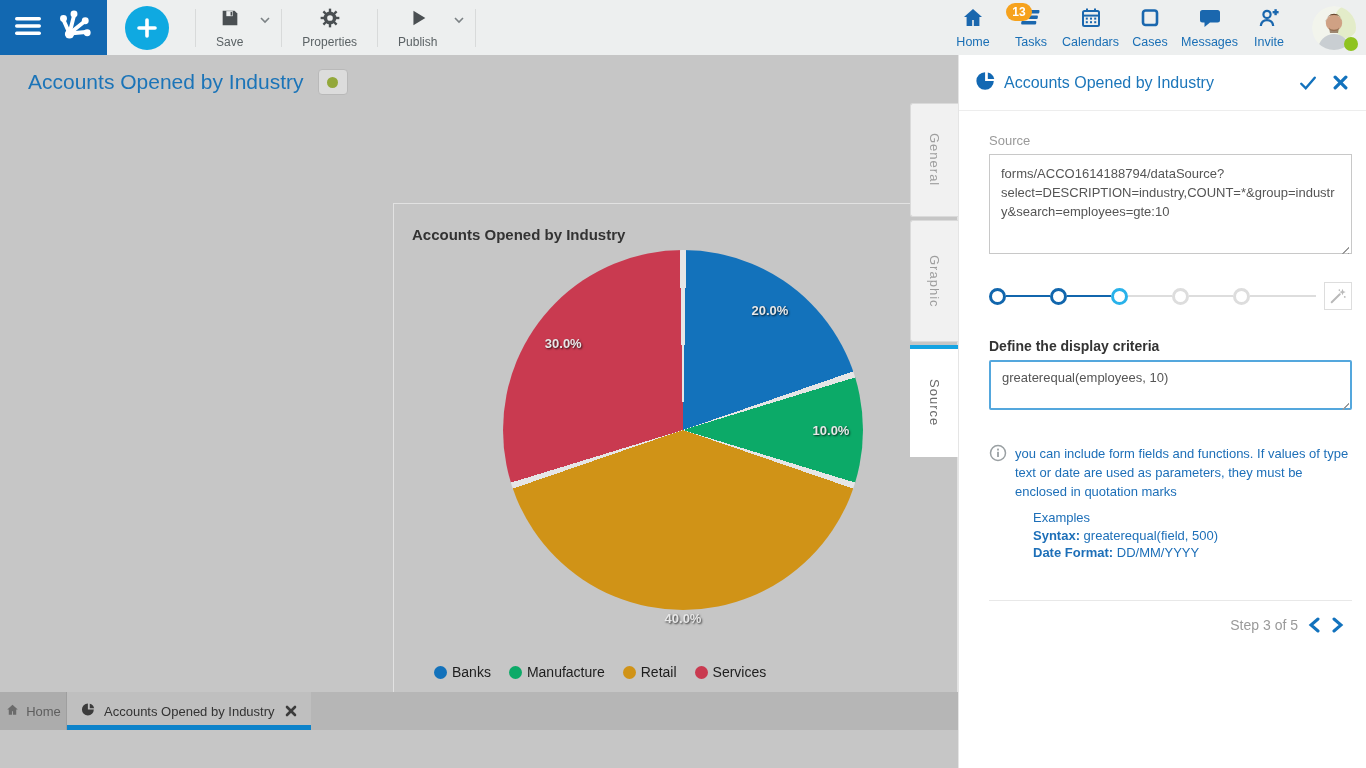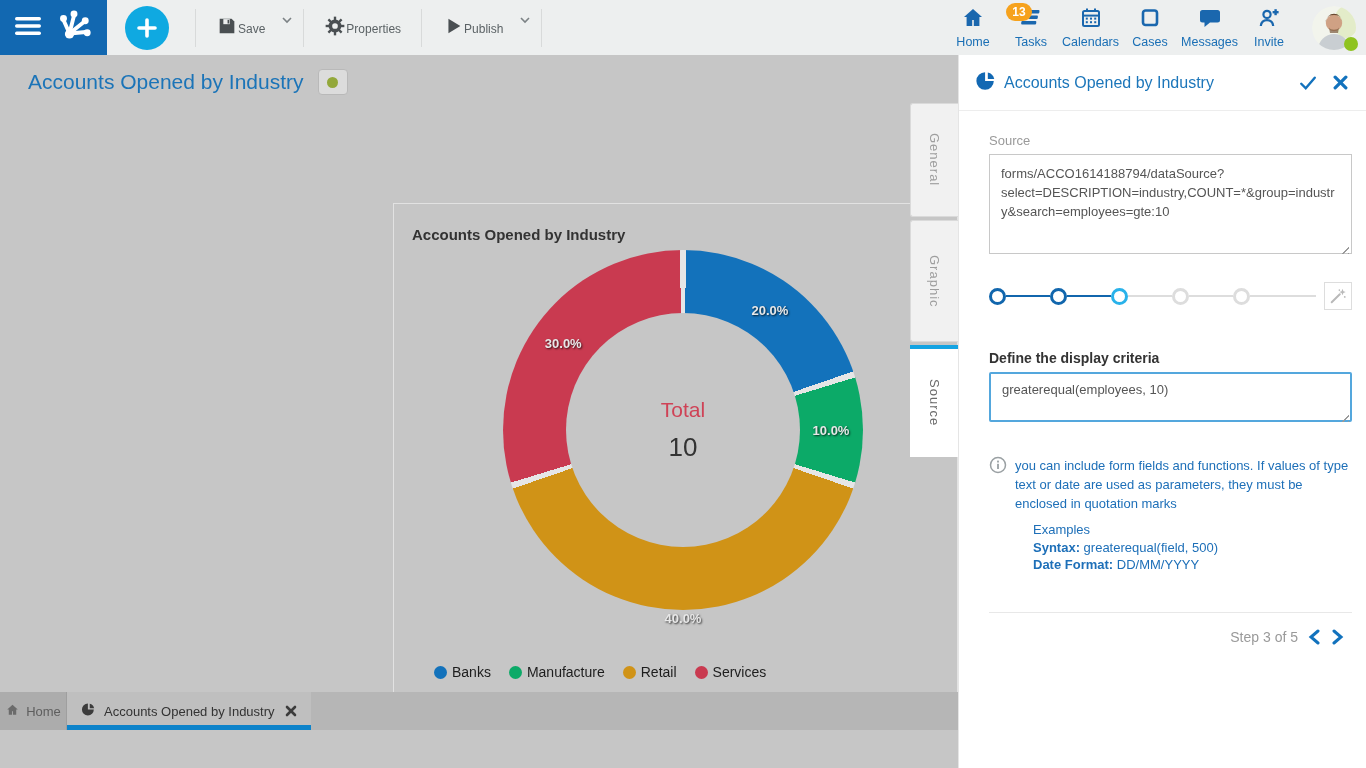--- a/index.html
+++ b/index.html
@@ -3,21 +3,21 @@
 <meta charset="utf-8">
 <style>
   * { margin:0; padding:0; box-sizing:border-box; }
   html,body { width:1366px; height:768px; overflow:hidden; font-family:"Liberation Sans", sans-serif; background:#c6c6c6; }
 
   
   .topbar { position:absolute; top:0; left:0; width:1366px; height:55px; background:#edefef; display:flex; align-items:center; z-index:6; }
   .logo-block { width:107px; height:55px; background:#1268b1; display:flex; align-items:center; justify-content:space-evenly; flex:0 0 auto; }
   .add-btn { width:44px; height:44px; border-radius:50%; background:#0fa9e1; margin-left:18px; display:flex; align-items:center; justify-content:center; flex:0 0 auto; cursor:pointer; }
   .tool-sep { width:1px; height:38px; background:#d8dada; margin:0 6px; }
-  .tool-btn { display:flex; flex-direction:row; align-items:center; justify-content:center; padding:0 14px; height:41px; cursor:pointer; }
+  .tool-btn { display:flex; flex-direction:column; align-items:center; justify-content:center; padding:0 14px; height:41px; cursor:pointer; }
   .tool-btn .lbl { font-size:12px; color:#5b6265; margin-top:2px; }
   .tool-chevron { margin:0 2px 12px 0; }
   .topbar-right { margin-left:auto; display:flex; align-items:center; padding-right:10px; }
   .nav-item { position:relative; display:flex; flex-direction:column; align-items:center; min-width:58px; padding:0 2px; cursor:pointer; }
   .nav-item .lbl { font-size:12.5px; color:#1a6fb5; margin-top:1px; }
   .badge { position:absolute; top:-3px; left:4px; min-width:26px; height:18px; background:#f6a21d; border-radius:9px; color:#fff; font-size:12px; font-weight:bold; display:flex; align-items:center; justify-content:center; padding:0 5px; }
   .avatar { position:relative; width:44px; height:44px; margin-left:14px; cursor:pointer; }
   .avatar svg { border-radius:50%; }
   .status-dot { position:absolute; right:-2px; bottom:-1px; width:14px; height:14px; border-radius:50%; background:#8fc320; }
 
@@ -65,21 +65,21 @@
   textarea.src { width:100%; height:100px; border:1px solid #c8c8c8; font-family:"Liberation Sans", sans-serif; font-size:13px; color:#555; padding:9px 11px; line-height:19px; resize:none; outline:none; background:#fff; }
   textarea.selby { width:100%; height:50px; border:2px solid #54a7dd; border-radius:2px; font-family:"Liberation Sans", sans-serif; font-size:13px; color:#555; padding:8px 11px; resize:none; outline:none; background:#fff; }
   .stepper { margin-top:24px; display:flex; align-items:center; }
   .step-dot { width:17px; height:17px; border-radius:50%; background:#fff; border:3px solid #ddd; flex:0 0 auto; cursor:pointer; }
   .step-dot.done { border-color:#1166ad; }
   .step-dot.current { border-color:#29b2ea; }
   .step-line { height:2px; width:44px; background:#ddd; flex:0 0 auto; }
   .step-line.done { background:#1166ad; }
   .step-line.fill { flex:1; }
   .wand-btn { width:28px; height:28px; border:1px solid #ddd; display:flex; align-items:center; justify-content:center; margin-left:8px; flex:0 0 auto; cursor:pointer; background:#fff; }
-  .criteria-heading { margin-top:40px; font-size:14px; font-weight:bold; color:#333; }
+  .criteria-heading { margin-top:28px; font-size:14px; font-weight:bold; color:#333; }
   .info-row { margin-top:30px; display:flex; gap:8px; }
   .info-text { font-size:13px; color:#1d6fb8; line-height:19px; max-width:342px; }
   .examples { margin-top:8px; margin-left:44px; font-size:13px; color:#1d6fb8; line-height:17.5px; }
   .examples b { font-weight:bold; }
   .panel-divider { margin-top:38px; border-top:1px solid #e8e8e8; }
   .panel-footer { margin-top:16px; display:flex; align-items:center; justify-content:flex-end; gap:10px; padding-right:8px; }
   .step-text { font-size:14px; color:#9a9a9a; }
   .step-nav { display:flex; cursor:pointer; }
 </style>
 </head>
@@ -273,24 +273,20 @@
   <div class="page-title-row">
     <span class="page-title">Accounts Opened by Industry</span>
     <span class="status-btn">
         <span class="dot"></span>
       </span>
   </div>
 
   <div class="chart-card">
     <div class="chart-title">Accounts Opened by Industry</div>
     <div class="donut" id="donut" style="background: conic-gradient(rgb(230, 230, 230) 0%, rgb(230, 230, 230) 0.28%, rgb(19, 114, 187) 0.28%, rgb(19, 114, 187) 19.72%, rgb(230, 230, 230) 19.72%, rgb(230, 230, 230) 20%, rgb(230, 230, 230) 20%, rgb(230, 230, 230) 20.28%, rgb(12, 170, 104) 20.28%, rgb(12, 170, 104) 29.72%, rgb(230, 230, 230) 29.72%, rgb(230, 230, 230) 30%, rgb(230, 230, 230) 30%, rgb(230, 230, 230) 30.28%, rgb(208, 147, 23) 30.28%, rgb(208, 147, 23) 69.72%, rgb(230, 230, 230) 69.72%, rgb(230, 230, 230) 70%, rgb(230, 230, 230) 70%, rgb(230, 230, 230) 70.28%, rgb(201, 58, 80) 70.28%, rgb(201, 58, 80) 99.72%, rgb(230, 230, 230) 99.72%, rgb(230, 230, 230) 100%);">
-      <div class="donut-hole">
-        <span class="donut-center-label">Total</span>
-        <span class="donut-center-value">10</span>
-      </div>
     <span class="slice-label" style="left: 266.992px; top: 60.2655px;">20.0%</span>
         <span class="slice-label" style="left: 328px; top: 180px;">10.0%</span>
         <span class="slice-label" style="left: 180px; top: 340px; margin-top: 28px;">40.0%</span>
         <span class="slice-label" style="left: 60.2655px; top: 93.0078px;">30.0%</span>
       </div>
     <div class="legend" id="legend">
         <span class="legend-item">
           <span class="legend-dot" style="background: rgb(19, 114, 187);"></span>
           <span>Banks</span>
         </span>

